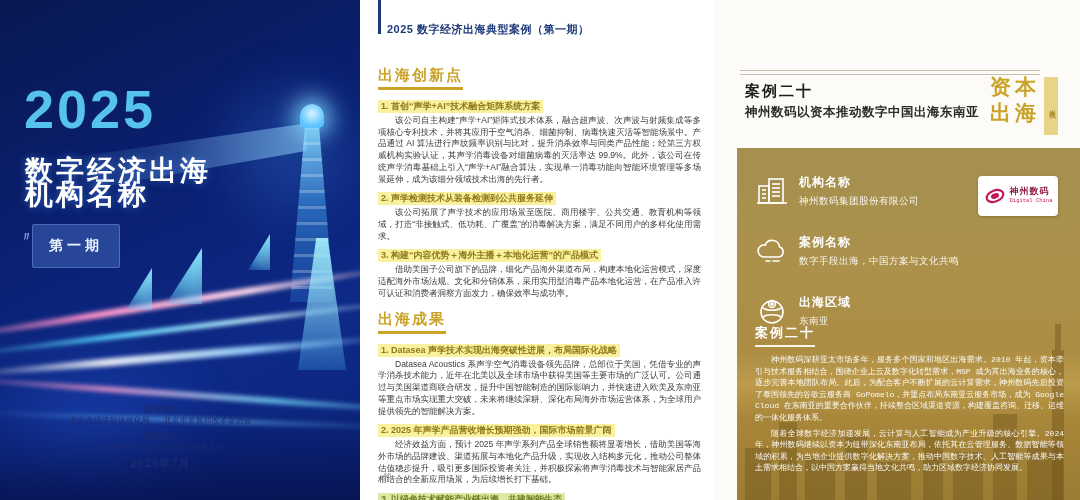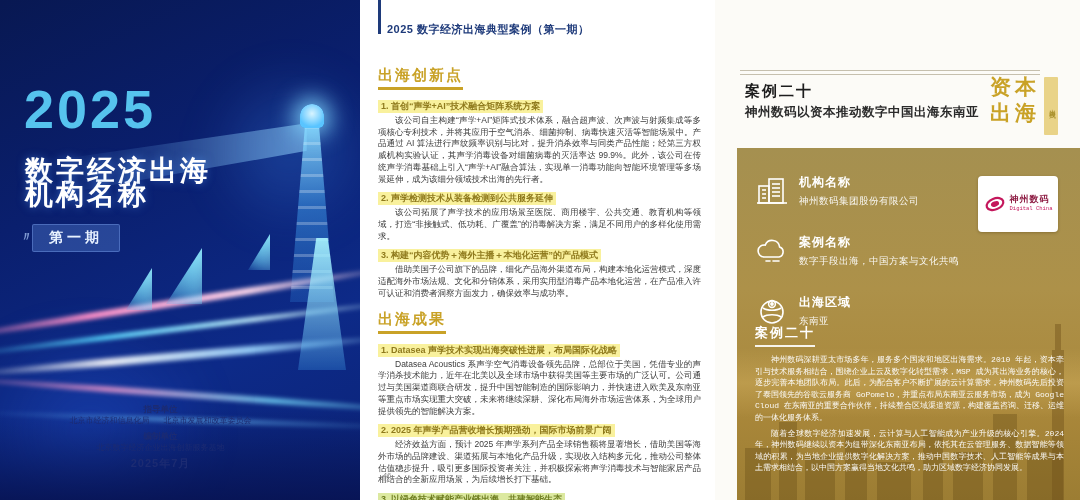--- a/index.html
+++ b/index.html
@@ -34,21 +34,21 @@
   .sa2{left:166px;top:248px;width:36px;height:56px;}
   .sa3{left:248px;top:234px;width:22px;height:36px;}
   .pillar{position:absolute;left:298px;top:238px;width:48px;height:132px;
     background:linear-gradient(180deg,rgba(170,245,255,.9),rgba(60,160,240,.3));
     clip-path:polygon(38% 0,62% 0,100% 100%,0 100%);filter:blur(.5px);box-shadow:0 0 24px rgba(110,220,255,.7);}
   .water{position:absolute;left:0;bottom:0;width:360px;height:90px;
     background:linear-gradient(180deg,rgba(8,22,90,0),rgba(7,18,80,.85));}
   .cover-year{position:absolute;left:24px;top:78px;font-size:54px;font-weight:800;color:#56c3ee;letter-spacing:3px;}
   .cover-t1{position:absolute;left:25px;top:152px;font-size:28px;font-weight:800;color:#ffffff;letter-spacing:3px;text-shadow:0 0 8px rgba(90,160,255,.5);}
   .cover-t2{position:absolute;left:25px;top:176px;font-size:28px;font-weight:800;color:#ffffff;letter-spacing:3px;text-shadow:0 0 8px rgba(90,160,255,.5);}
-  .issue{position:absolute;left:32px;top:224px;padding:4px 16px;background:rgba(95,140,220,.35);
+  .issue{position:absolute;left:32px;top:224px;padding:12px 16px;background:rgba(95,140,220,.35);
     border:1px solid rgba(140,180,255,.35);border-radius:2px;color:#e8f2ff;font-size:14px;font-weight:700;letter-spacing:4px;}
   .issue-ticks{position:absolute;left:20px;top:228px;color:rgba(180,210,255,.7);font-size:13px;font-weight:700;}
   .cover-footer{position:absolute;left:0;top:399px;width:321px;text-align:center;color:#1c2b72;line-height:1.1;}
   .cf-label{font-size:8.5px;font-weight:700;margin-top:6px;}
   .cf-orgs{font-size:8px;margin-top:3px;}
   .cf-orgs span{margin:0 6px;}
   .cf-date{font-size:11px;font-weight:700;margin-top:4px;letter-spacing:1px;}
 
   
   .midpage{position:absolute;left:360px;top:0;width:355px;height:432px;background:#ffffff;}
@@ -91,21 +91,21 @@
   .tower:after{content:"";position:absolute;left:3px;top:-26px;width:6px;height:26px;background:rgba(112,82,26,.45);}
 
   .info-row{position:absolute;left:18px;display:flex;align-items:flex-start;}
   .info-icon{width:34px;height:34px;flex:0 0 34px;margin-right:10px;}
   .info-label{font-size:12px;font-weight:800;color:#ffffff;letter-spacing:1px;}
   .info-value{font-size:9.5px;color:rgba(255,255,255,.92);margin-top:4px;letter-spacing:.5px;}
   .row-org{top:26px;}
   .row-case{top:86px;}
   .row-region{top:146px;}
 
-  .logo-box{position:absolute;right:22px;top:28px;width:80px;height:56px;background:#ffffff;border-radius:4px;
+  .logo-box{position:absolute;right:22px;top:28px;width:80px;height:40px;background:#ffffff;border-radius:4px;
     display:flex;align-items:center;justify-content:center;box-shadow:0 1px 3px rgba(60,40,0,.3);}
   .logo-swirl{width:22px;height:22px;margin-right:4px;}
   .logo-texts{display:flex;flex-direction:column;line-height:1.1;}
   .logo-name{font-size:9px;font-weight:800;color:#8e1d44;letter-spacing:1px;}
   .logo-sub{font-size:5.5px;color:#c4175c;}
 
   .bg-section{position:absolute;left:18px;right:16px;top:176px;}
   .bg-head{display:inline-block;font-size:13px;font-weight:800;color:#ffffff;letter-spacing:2px;
     border-bottom:2px solid rgba(255,255,255,.9);padding-bottom:3px;margin-bottom:7px;}
   .bg-para{font-size:8px;line-height:1.45;color:rgba(255,255,255,.95);text-align:justify;text-indent:2em;margin:0 0 4px;}

